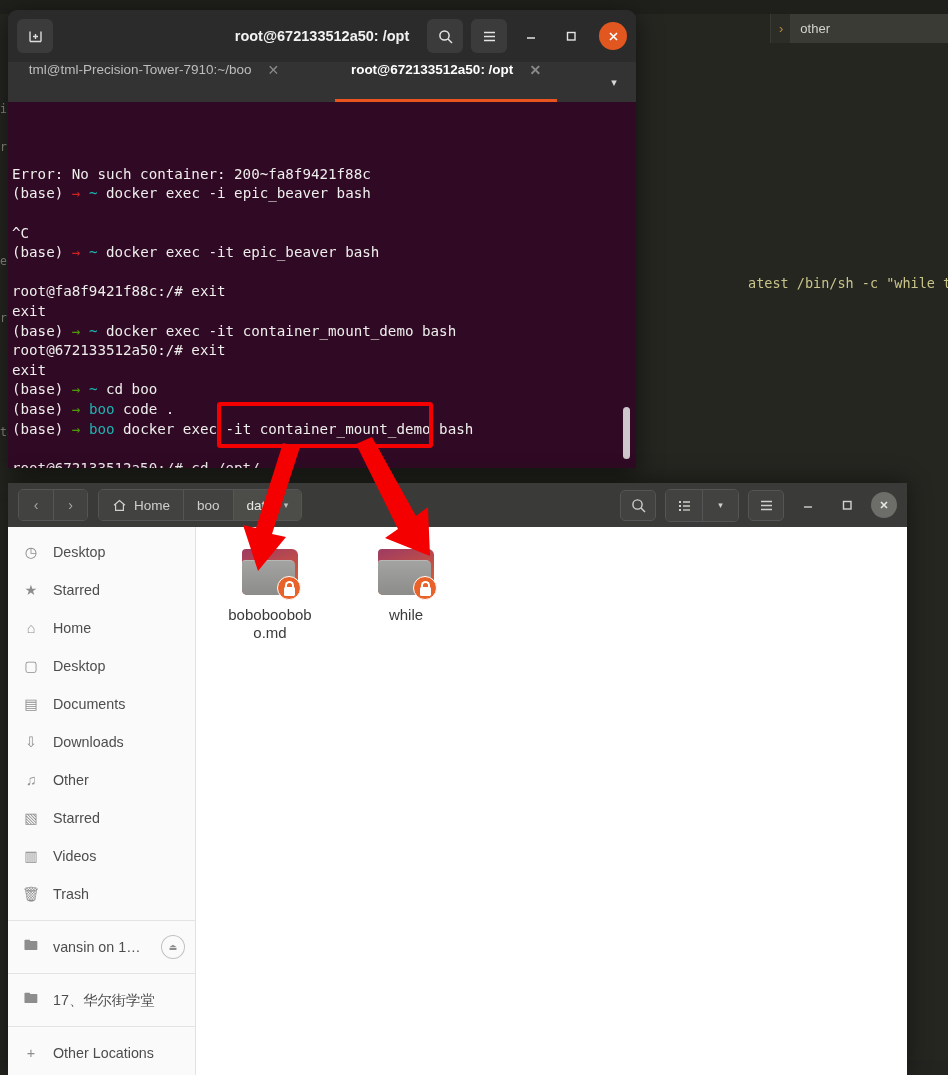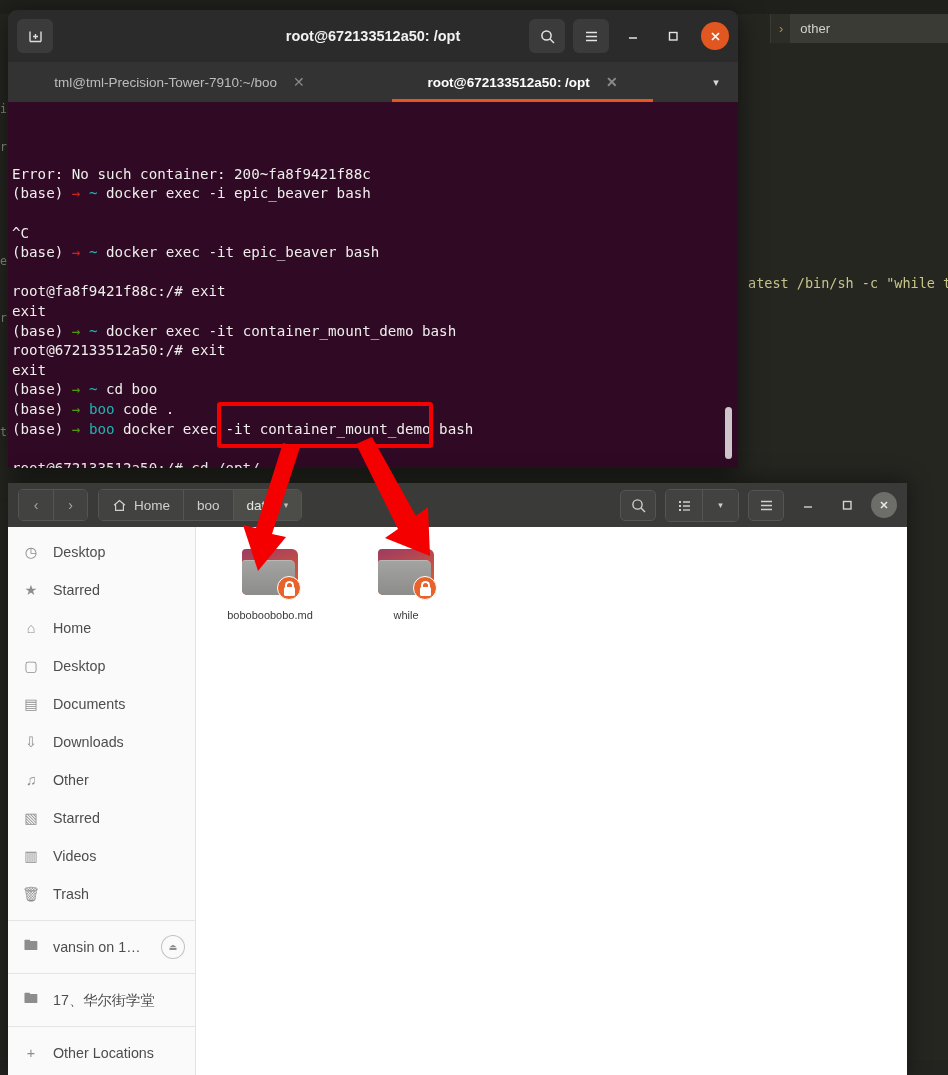--- a/index.html
+++ b/index.html
@@ -57,21 +57,21 @@
     white-space: pre;
   }
   .bg-bottom-band {
     position: absolute; left: 0; top: 1060px; width: 948px; height: 15px;
     background: #232420;
   }
 
   
   .term {
     position: absolute; left: 8px; top: 10px;
-    width: 730px; height: 458px;
+    width: 628px; height: 458px;
     border-radius: 9px 9px 0 0;
     overflow: hidden;
     box-shadow: 0 6px 26px rgba(0,0,0,.55);
   }
   .term-titlebar {
     height: 52px; background: #2b2b2b;
     display: flex; align-items: center;
     padding: 0 9px;
     position: relative;
   }
@@ -102,21 +102,21 @@
     background: #e2571f;
     display: flex; align-items: center; justify-content: center;
     color: #fff; font-size: 15px; cursor: pointer;
     margin-left: 4px;
   }
   .term-tabs {
     height: 40px; background: #333333;
     display: flex; align-items: stretch; position: relative;
   }
   .tterm-tab {
-    flex: 1; display: flex; align-items: center; justify-content: center;
+    flex: 1; display: flex; align-items: flex-start; justify-content: center;
     position: relative; cursor: pointer;
     color: #bdbdbd; font-size: 13.5px;
   }
   .tterm-tab.active { color: #ffffff; font-weight: bold; }
   .tterm-tab.active::after {
     content: ""; position: absolute; left: 12%; right: 12%; bottom: 0;
     height: 3px; background: #e95420;
   }
   .tab-x { color: #8a8a8a; font-size: 14px; margin-left: 16px; }
   .tabs-arrow {
@@ -242,21 +242,21 @@
   .lock .shackle {
     position: absolute; top: 4px; width: 9px; height: 7px;
     border: 2px solid #ffffff; border-bottom: none;
     border-radius: 5px 5px 0 0;
   }
   .lock .body {
     position: absolute; top: 10px; width: 11px; height: 9px;
     background: #ffffff; border-radius: 1.5px;
   }
   .fname {
-    margin-top: 9px; font-size: 11px; color: #3a3a3a;
+    margin-top: 9px; font-size: 15px; color: #3a3a3a;
     line-height: 18px; word-break: break-all;
   }
 
   
   .anno { position: absolute; inset: 0; pointer-events: none; }
   .anno-box {
     position: absolute; left: 217px; top: 402px;
     width: 216px; height: 46px;
     border: 4px solid #f40000; border-radius: 3px;
   }

